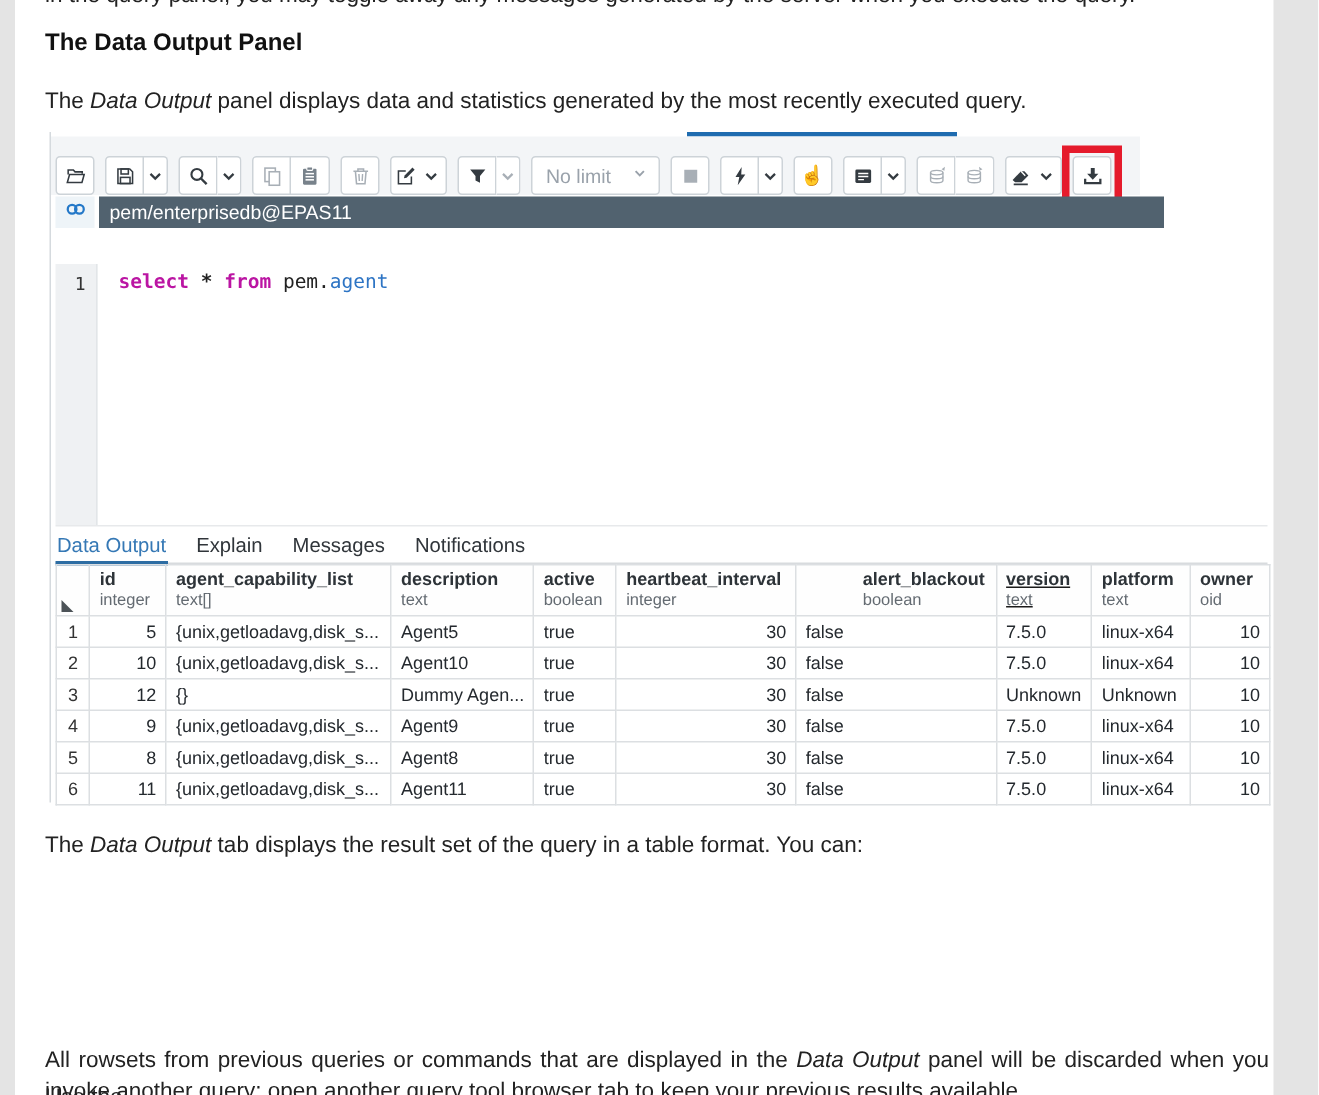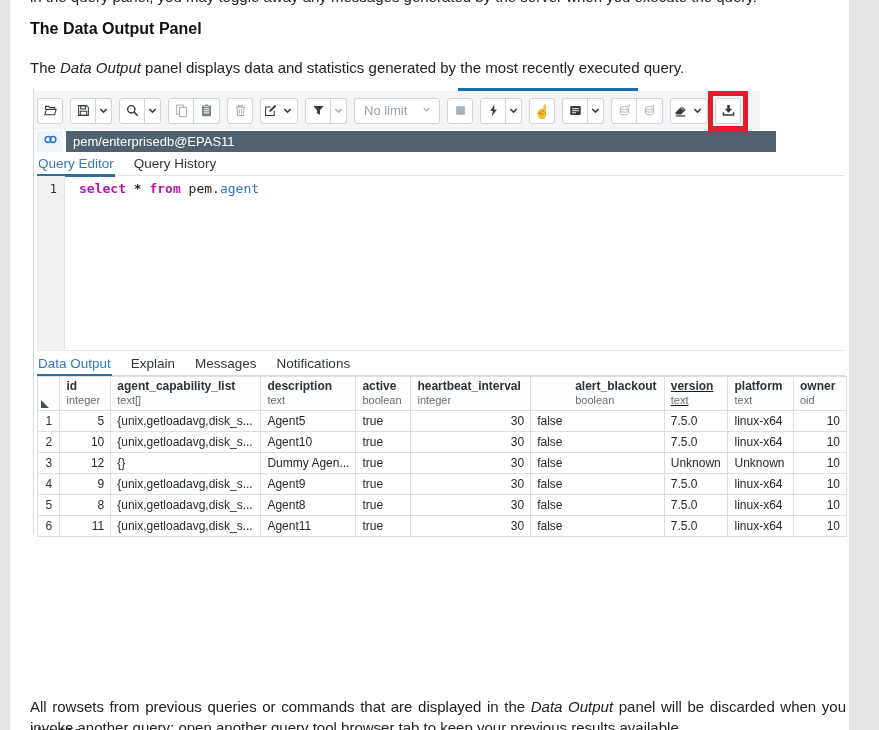--- a/index.html
+++ b/index.html
@@ -21,21 +21,21 @@
   .bullet-list{position:absolute;left:30px;top:592px;margin:0;padding:0;list-style:none;width:816px;}
   .clip-bottom{position:absolute;left:30px;top:721px;width:800px;height:9px;overflow:hidden;}
   .clip-bottom span{display:block;font-size:15px;line-height:21px;color:#222;}
 
   
   .shot{position:absolute;left:33px;top:88px;width:814px;height:447px;background:#fff;
         border-left:1px solid #d5dade;box-sizing:border-box;font-family:"Liberation Sans",sans-serif;}
   .blue-top{position:absolute;left:424px;top:0;width:180px;height:3px;background:var(--indicator_blue,#1f6cb0);}
 
   .toolbar{position:absolute;left:0;top:3px;width:726px;height:39px;background:#f3f5f7;
-           display:flex;align-items:center;padding-left:3px;box-sizing:border-box;}
+           display:flex;align-items:flex-end;padding-left:3px;box-sizing:border-box;}
   .tb-group{display:flex;margin-right:7px;flex:none;}
   .tb-group.highlight{outline:5px solid var(--highlight_red,#e51b2c);outline-offset:2px;}
   .tb-btn{height:26px;min-width:26px;box-sizing:border-box;background:#fff;border:1px solid #cdd3d8;
           display:flex;align-items:center;justify-content:center;gap:2px;color:#343b41;padding:0 2px;}
   .tb-btn + .tb-btn{border-left:none;}
   .tb-group .tb-btn:first-child{border-radius:3px 0 0 3px;}
   .tb-group .tb-btn:last-child{border-radius:0 3px 3px 0;}
   .tb-group .tb-btn:only-child{border-radius:3px;}
   .tb-btn.narrow{min-width:16px;padding:0;}
   .tb-btn.muted{color:#a8afb6;}
@@ -318,21 +318,20 @@
           <svg viewBox="0 0 16 16">
               <circle cx="5.4" cy="8" r="3.1" fill="none" stroke="#2478c8" stroke-width="1.6"></circle>
               <circle cx="10.6" cy="8" r="3.1" fill="none" stroke="#2478c8" stroke-width="1.6"></circle>
             </svg>
         </span>
       </div>
       <div class="conn-bar">
         <span>pem/enterprisedb@EPAS11</span>
       </div>
     </div>
-    <div class="ed-tabs tabbar" id="edTabs"><span class="tab active">Query Editor</span><span class="tab">Query History</span></div>
     <div class="editor">
       <div class="gutter">
         <span class="ln">1</span>
       </div>
       <div class="code"><span class="kw">select</span><span class="star"> * </span><span class="kw">from</span><span> pem.</span><span class="ident">agent</span></div>
     </div>
     <div class="res-tabs tabbar" id="resTabs"><span class="tab active">Data Output</span><span class="tab">Explain</span><span class="tab">Messages</span><span class="tab">Notifications</span></div>
     <div class="grid" id="grid">
         <table>
           <thead>
@@ -449,20 +448,21 @@
               <td>false</td>
               <td>7.5.0</td>
               <td>linux-x64</td>
               <td class="r">10</td>
             </tr>
           </tbody>
         </table>
       </div>
   </div>
 
+  <p class="para p2"><span>The </span><em>Data Output</em><span> tab displays the result set of the query in a table format. You can:</span></p>
 
   <ul class="bullet-list" id="bulletList"></ul>
 
   <p class="para p3"><span>All rowsets from previous queries or commands that are displayed in the </span><em>Data Output</em><span> panel will be discarded when you invoke another query; open another query tool browser tab to keep your previous results available.</span></p>
 
   <div class="clip-bottom">
     <span>
         <span>Use the </span>
       </span>
   </div>

